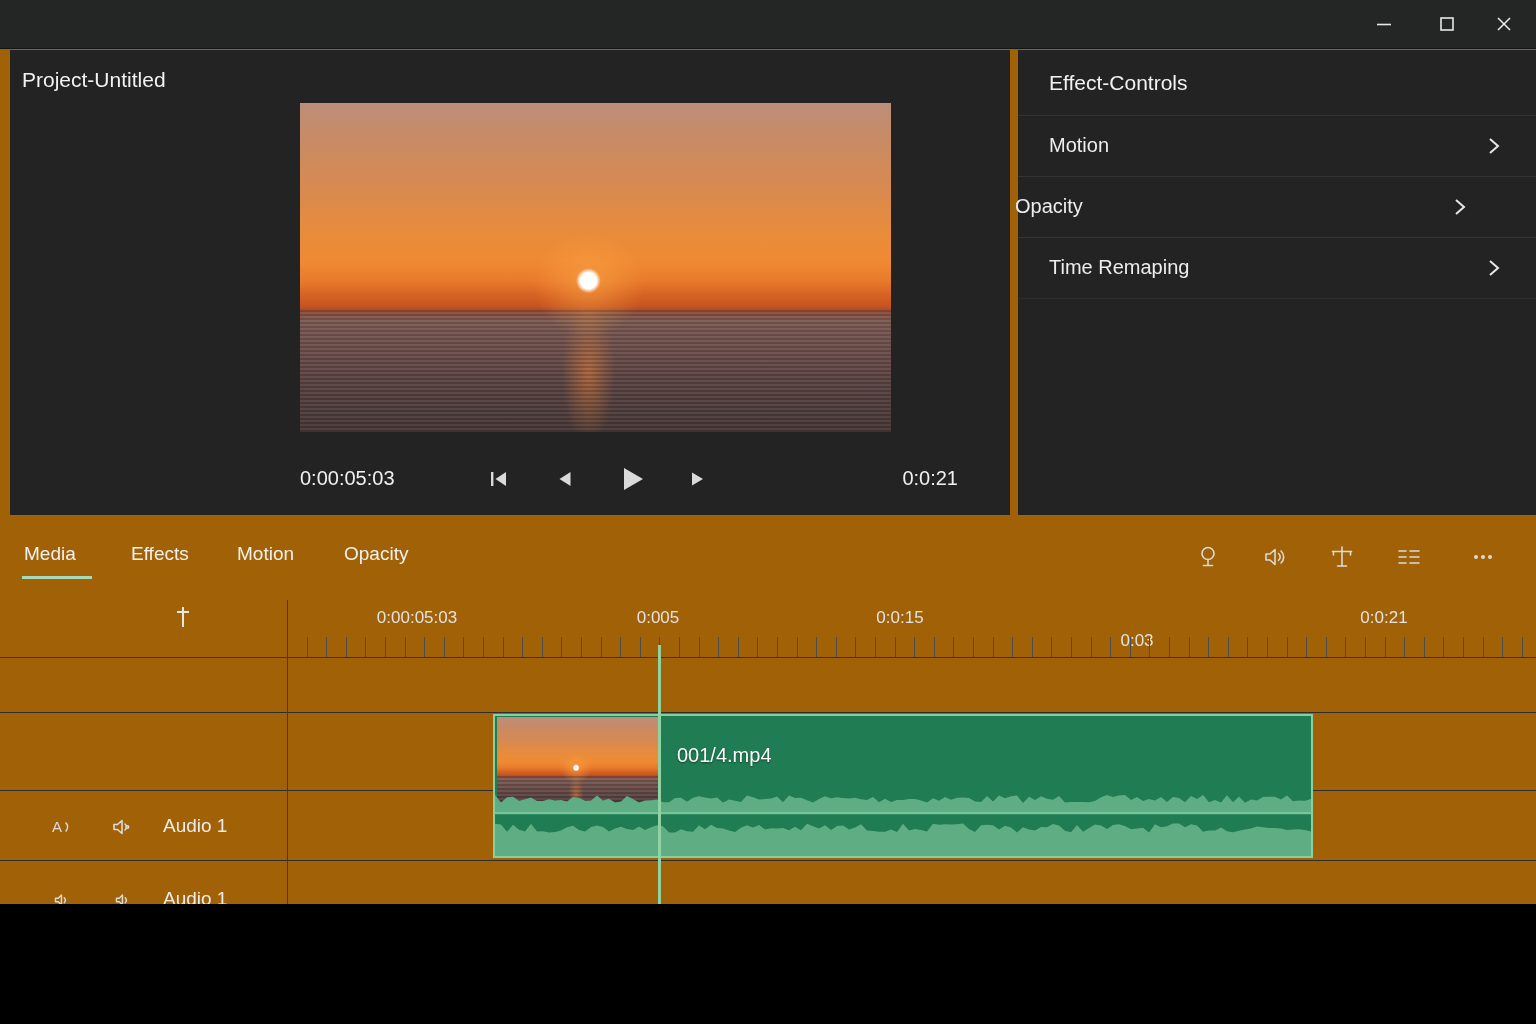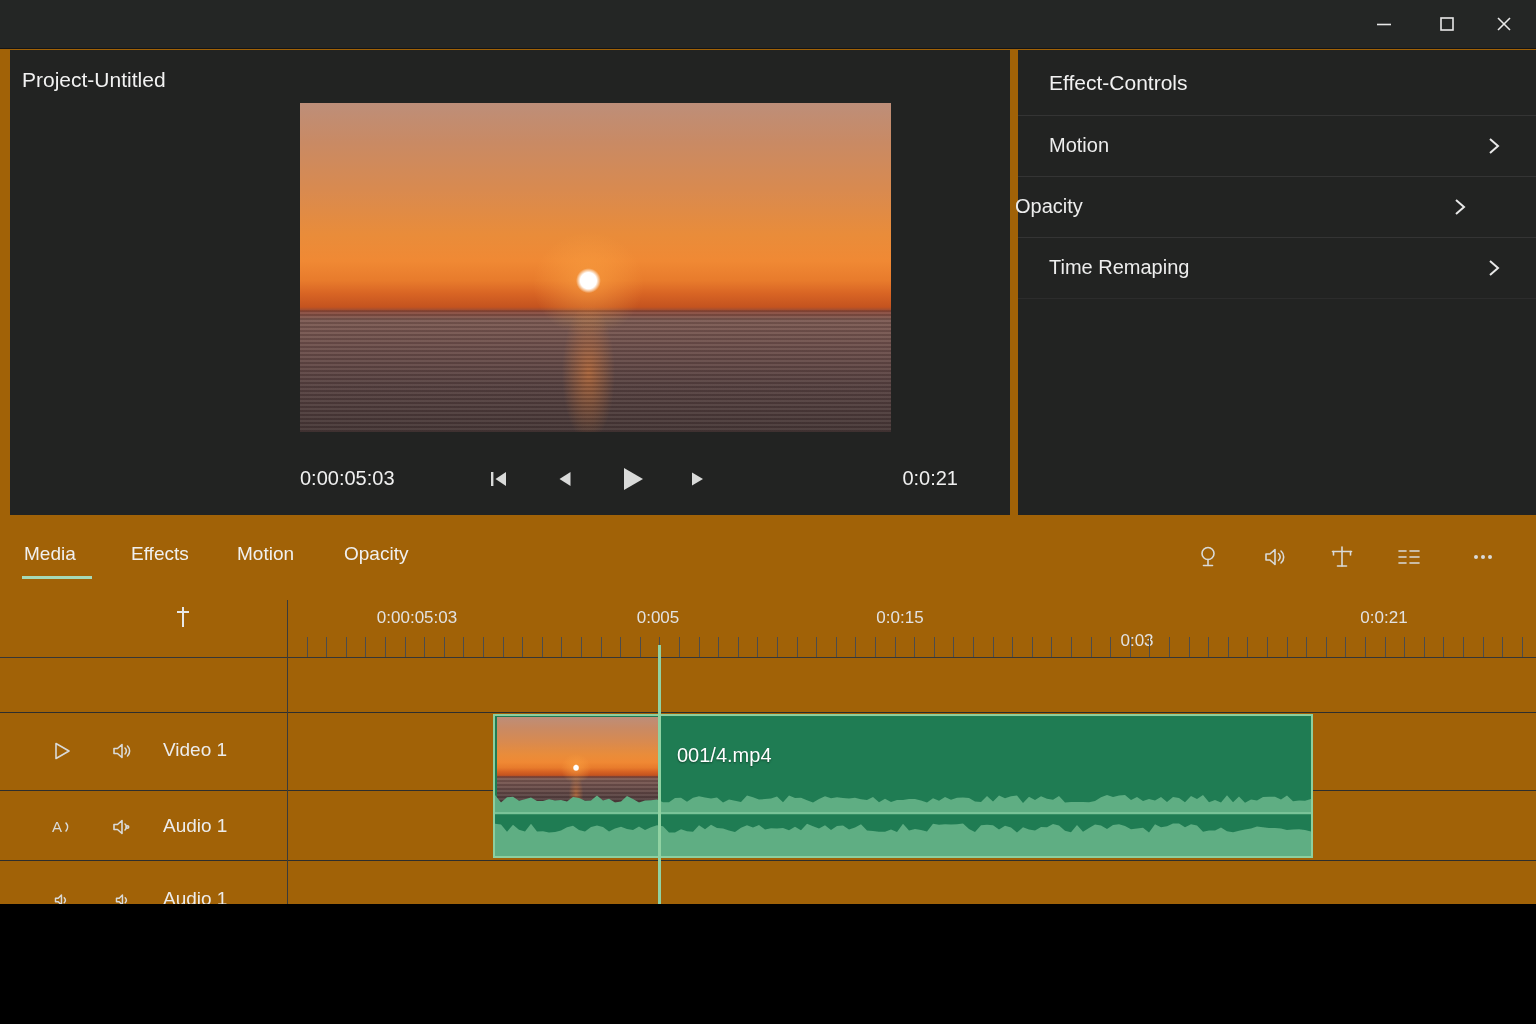--- a/index.html
+++ b/index.html
@@ -171,35 +171,20 @@
     <div class="abs ticks" style="left:0;top:37px;width:1249px;height:20px;"></div>
   </div>
 
   <div class="hline" style="left:0;top:657px;width:1536px;background:#363636;"></div>
   <div class="hline" style="left:0;top:712px;width:1536px;background:#2d2e2d;"></div>
   <div class="hline" style="left:0;top:790px;width:1536px;background:#2d2e2d;"></div>
   <div class="hline" style="left:0;top:860px;width:1536px;background:#2d2e2d;"></div>
   <div class="hline" style="left:0;top:934px;width:1536px;background:#2d2e2d;"></div>
   <div class="vline" style="left:287px;top:600px;height:390px;"></div>
 
-  <div class="abs" style="left:0;top:712px;width:287px;height:78px;">
-    <button class="abs iconbtn" style="left:48px;top:26px;width:26px;height:26px;">
-      <svg width="24" height="24" viewBox="0 0 24 24">
-        <polygon class="stroke" points="7,4.5 20,12 7,19.5"></polygon>
-      </svg>
-    </button>
-    <button class="abs iconbtn" style="left:109px;top:26px;width:26px;height:26px;">
-      <svg width="24" height="24" viewBox="0 0 24 24">
-        <path class="stroke" d="M4,9.5 H7.5 L12,5.5 V18.5 L7.5,14.5 H4 Z"></path>
-        <path class="stroke" d="M15,9 a4,4 0 0 1 0,6"></path>
-        <path class="stroke" d="M17.5,7 a7,7 0 0 1 0,10"></path>
-      </svg>
-    </button>
-    <span class="abs txt" style="left:163px;top:27px;font-size:19px;">Video 1</span>
-  </div>
 
   <div class="abs" style="left:0;top:790px;width:287px;height:70px;">
     <button class="abs iconbtn" style="left:48px;top:24px;width:26px;height:26px;">
       <svg width="24" height="24" viewBox="0 0 24 24">
         <text x="3" y="17" font-size="15" fill="#d9dad9" font-family="Liberation Sans, sans-serif">A</text>
         <path class="stroke" d="M17,8 a6,6 0 0 1 0,8"></path>
       </svg>
     </button>
     <button class="abs iconbtn" style="left:109px;top:24px;width:26px;height:26px;">
       <svg width="24" height="24" viewBox="0 0 24 24">

